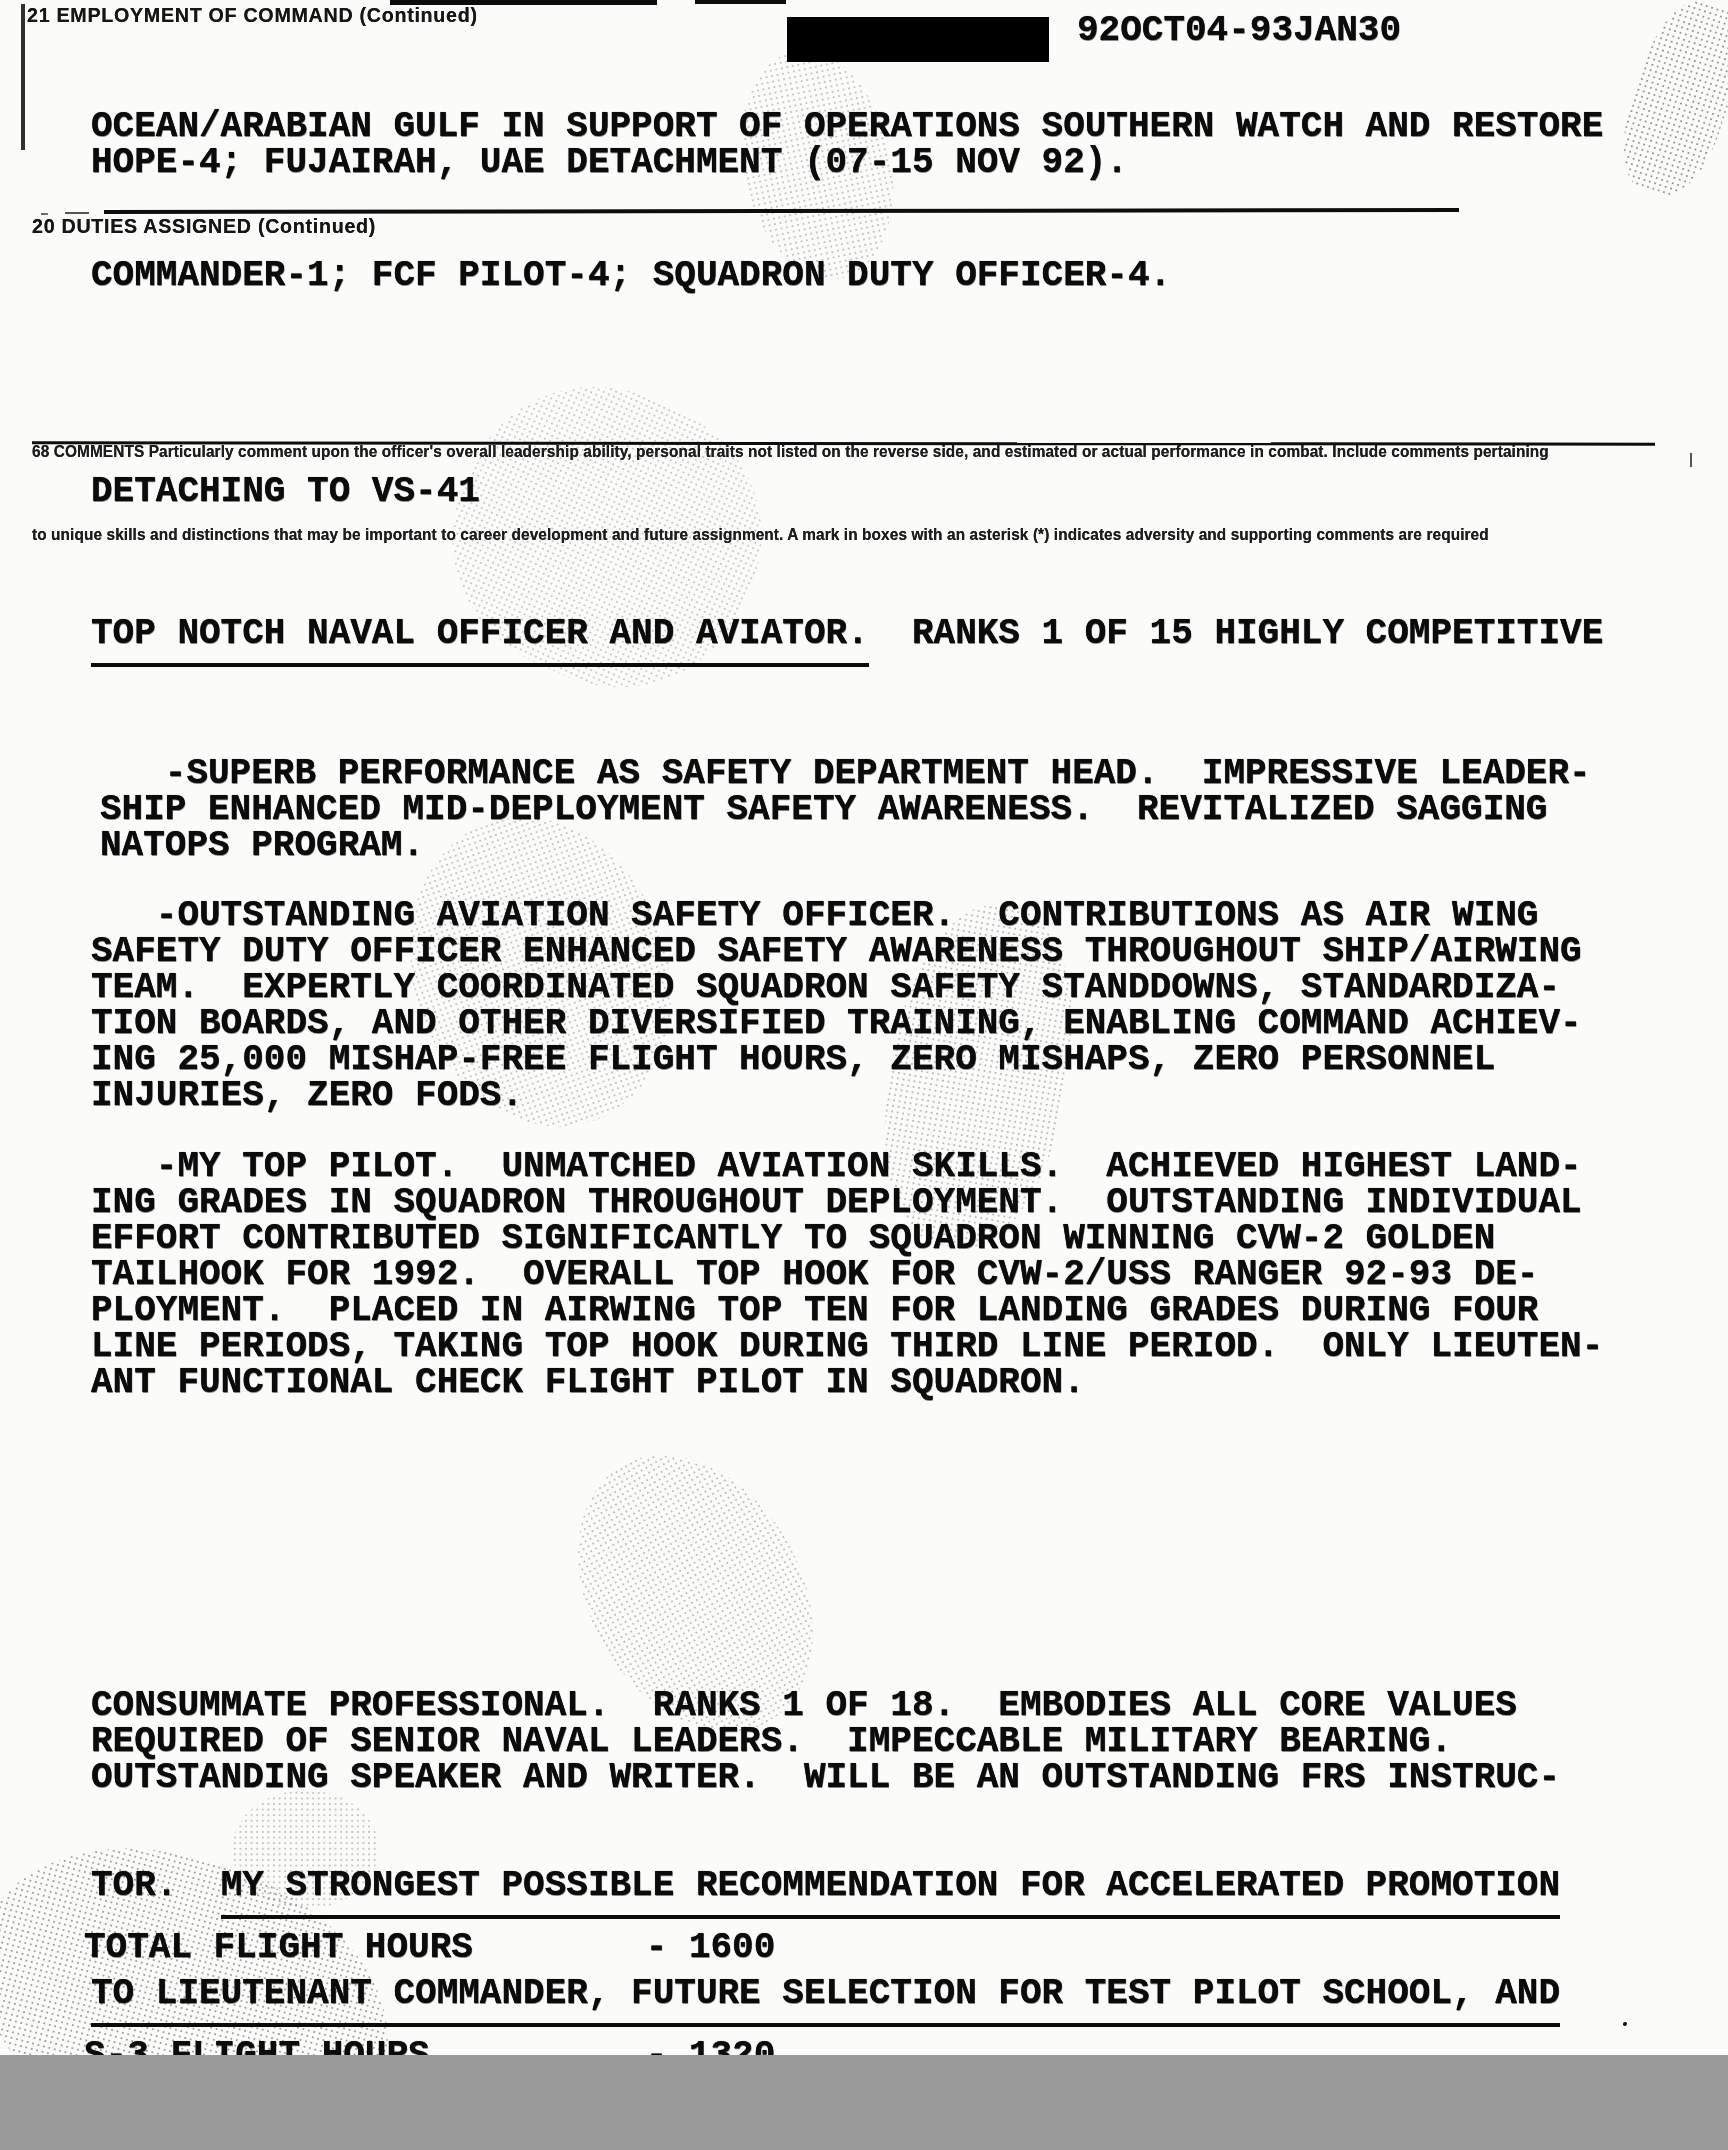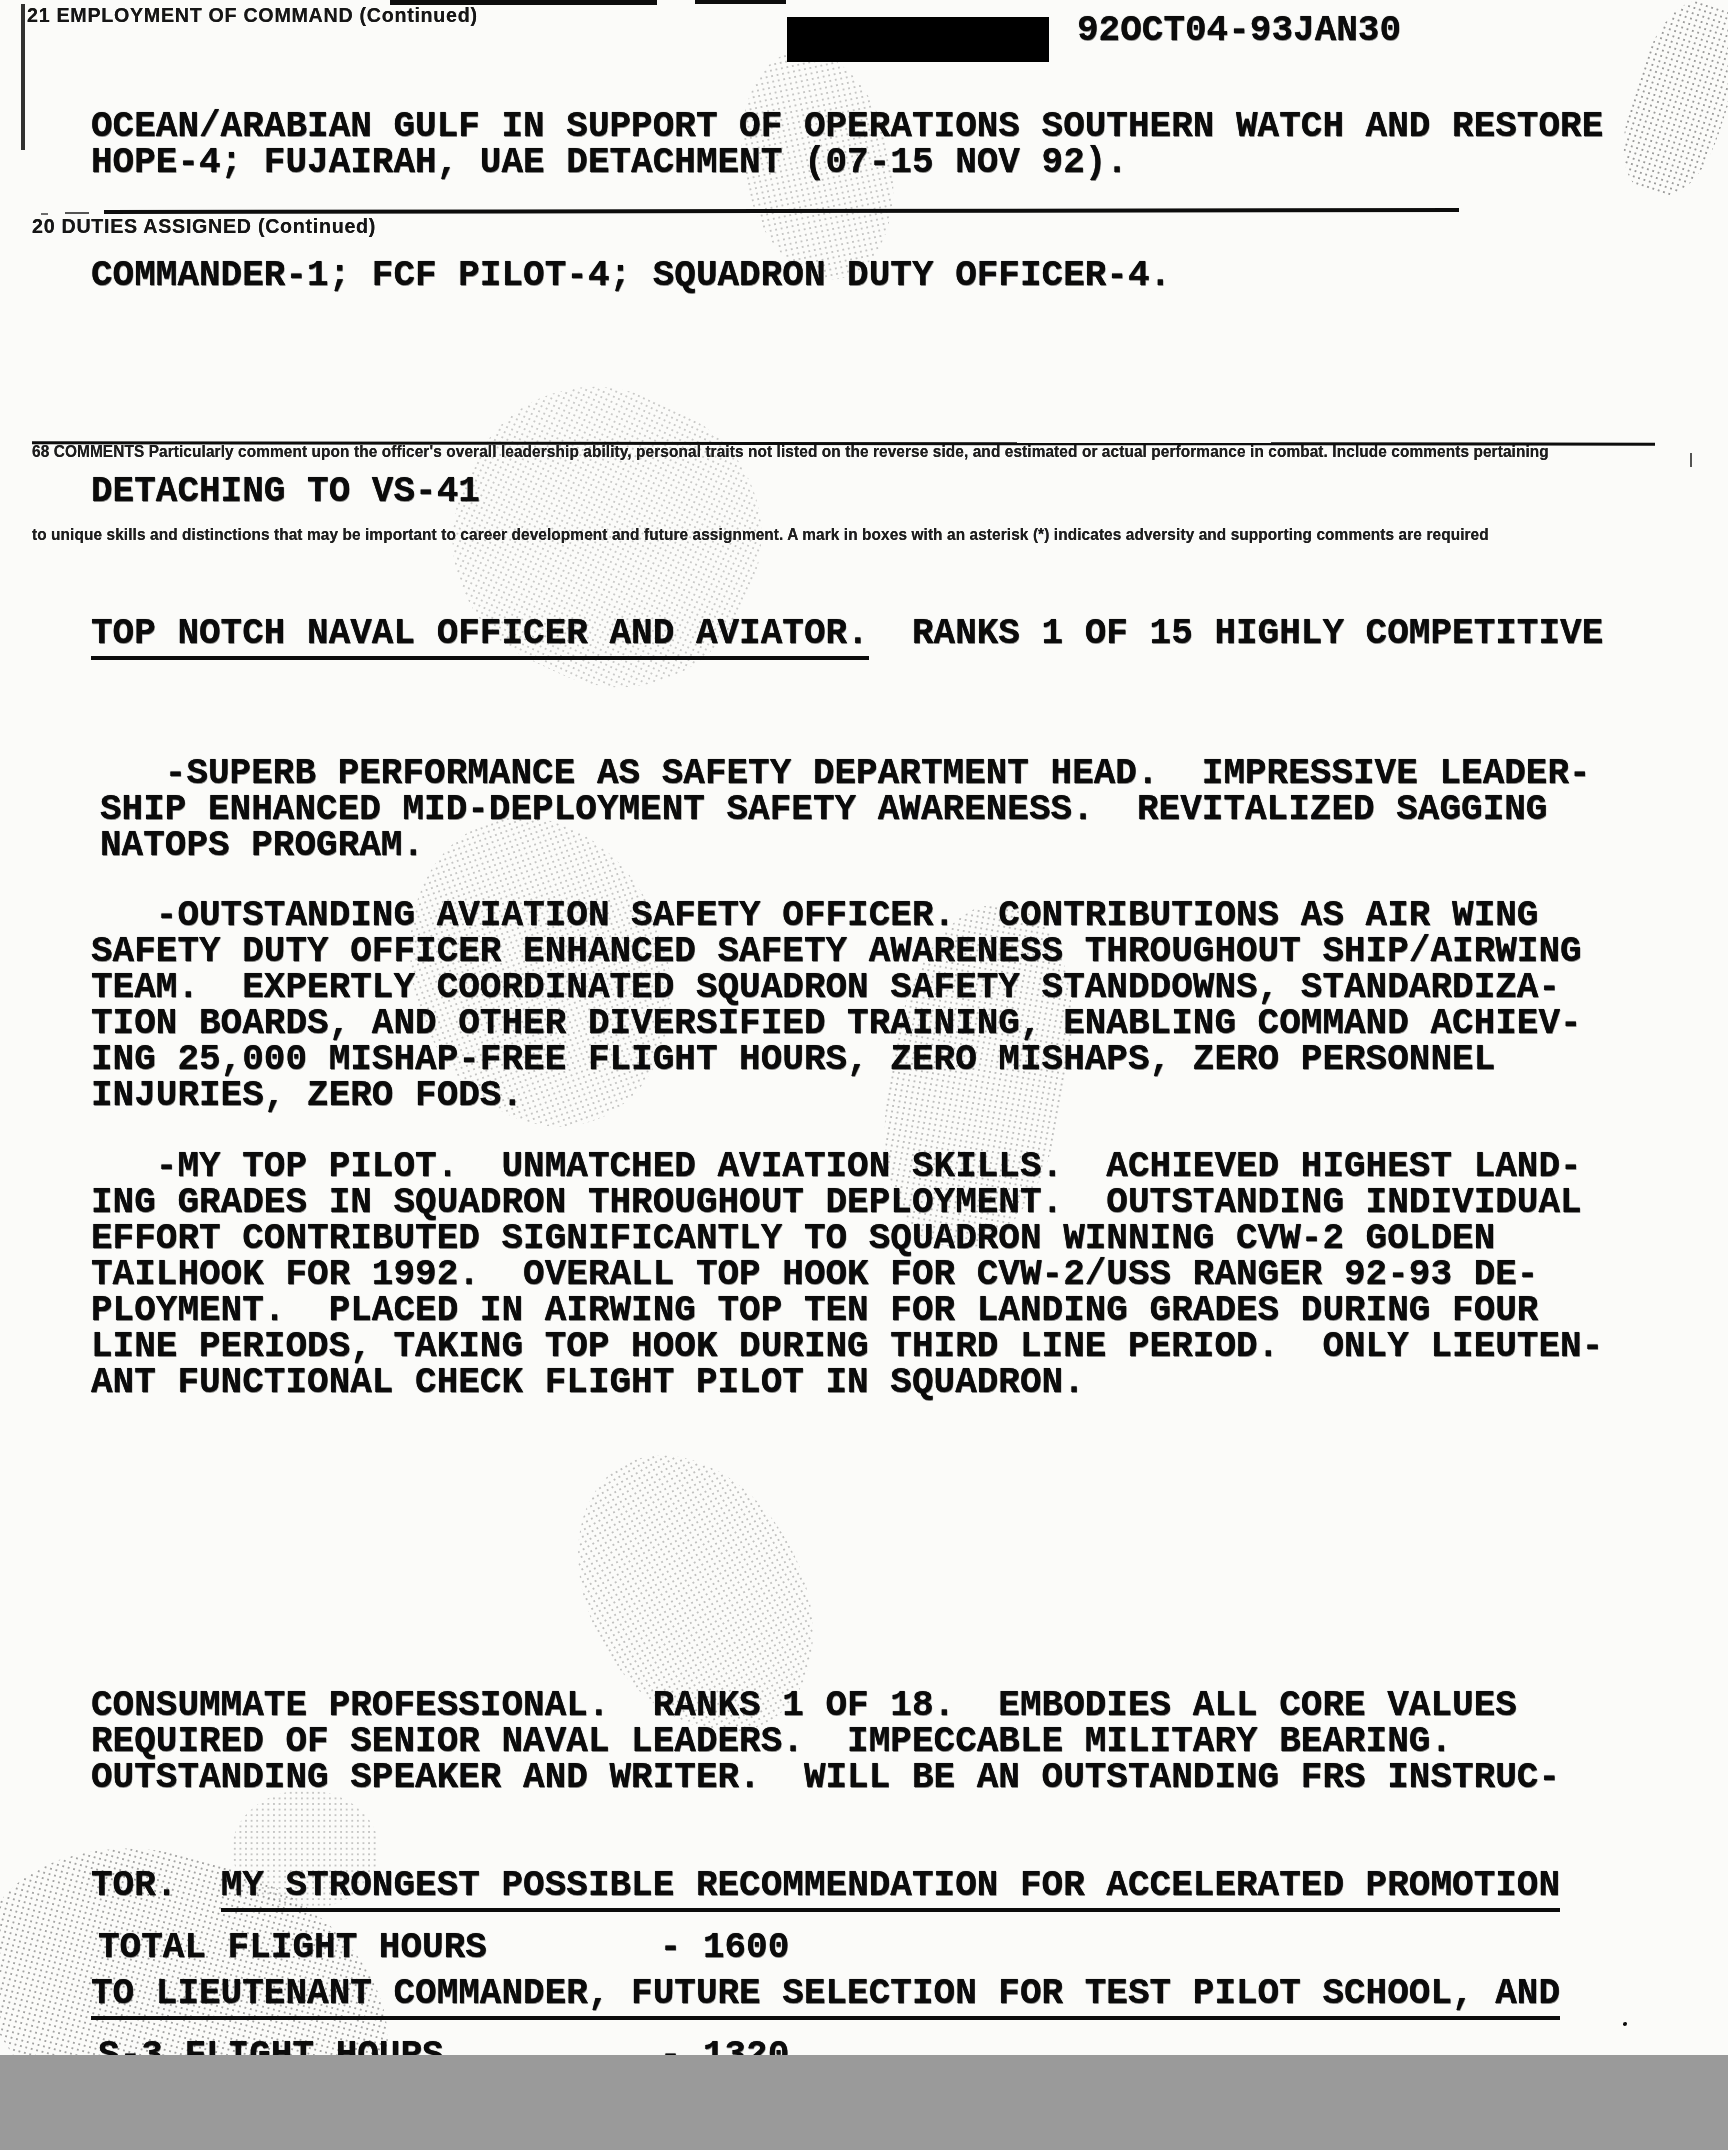--- a/index.html
+++ b/index.html
@@ -10,35 +10,35 @@
   }
   
   .tw{
     position:absolute;
     font-family:"Liberation Mono","DejaVu Sans Mono",monospace;
     font-weight:700;font-size:36px;line-height:36px;
     color:#0b0b0b;white-space:pre;
     text-shadow:0 0 0.7px rgba(8,8,8,.9), 0.5px 0.5px 0 rgba(8,8,8,.45);
   }
   .tw .line{white-space:pre;}
-  .u{border-bottom:4.2px solid #0c0c0c;padding-bottom:2px;}
+  .u{border-bottom:4.2px solid #0c0c0c;padding-bottom:9px;}
   
   .lbl{
     position:absolute;
     font-family:"Liberation Sans","DejaVu Sans",sans-serif;
     font-weight:700;color:#161616;white-space:pre;
     text-shadow:0 0 0.6px rgba(10,10,10,.85);
     transform:scaleY(1.03);
   }
   .sec{font-size:19.7px;letter-spacing:0.7px;}
   .fine{font-size:15.4px;line-height:27px;letter-spacing:0.1px;font-weight:700;color:#1d1d1d;}
   .rule{position:absolute;background:#0d0d0d;}
   .redact{position:absolute;background:#000;}
   
-  .trow{white-space:pre;margin-left:14px;}
+  .trow{white-space:pre;}
   .tlabel{display:inline-block;width:26ch;}
   .tdash{display:inline-block;width:2ch;}
   .tval{display:inline-block;width:4ch;text-align:right;}
   
   .noise{
     position:absolute;pointer-events:none;
     background-image:radial-gradient(circle,#4d4d4d 0.8px,transparent 1.3px);
     background-size:5.6px 5.6px;
   }
   .blob{position:absolute;background:#0a0a0a;border-radius:55% 40% 60% 45%;}

